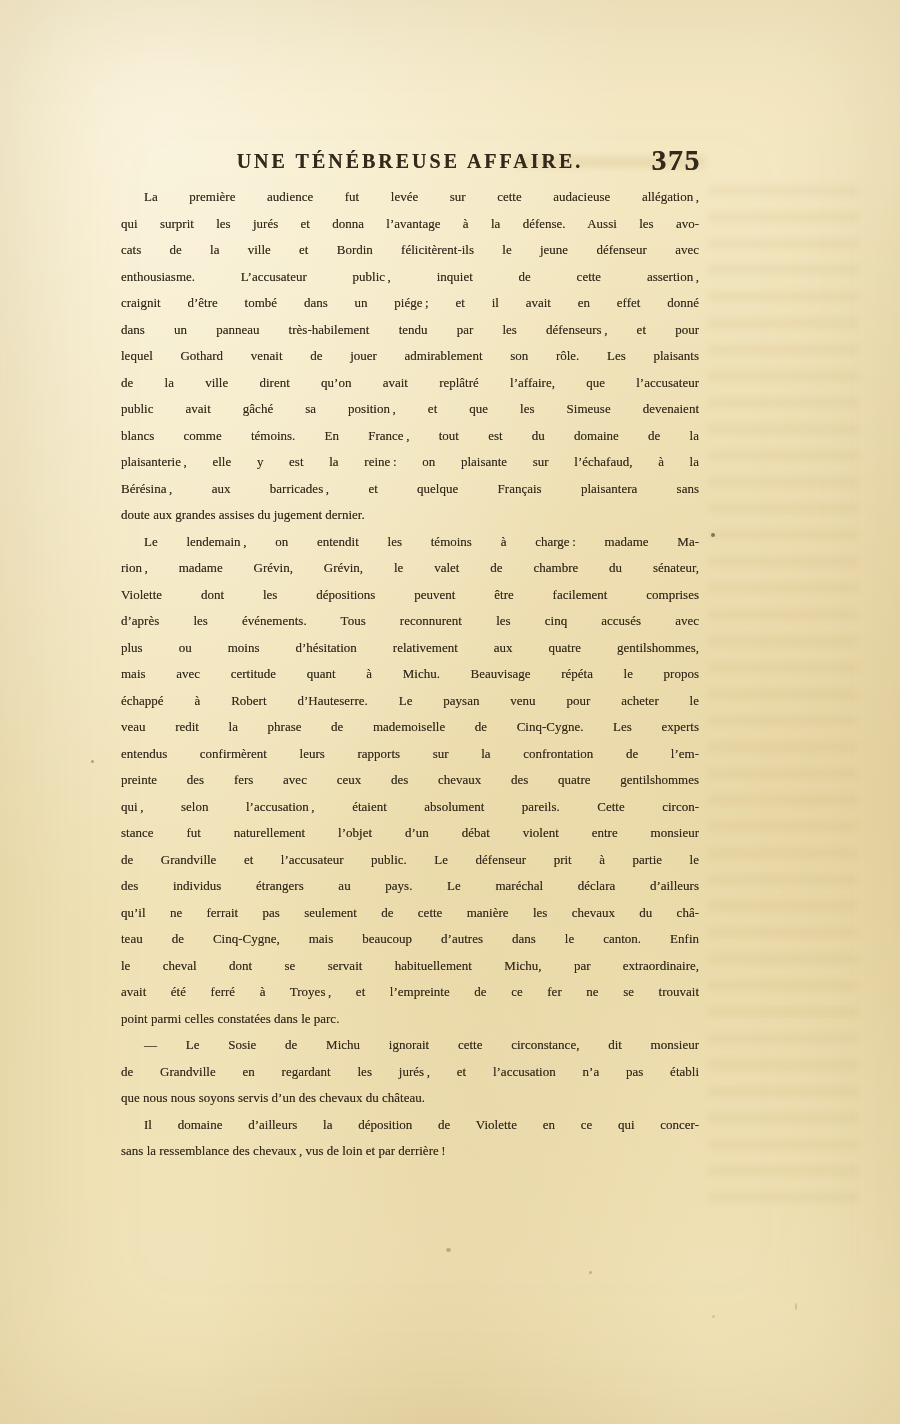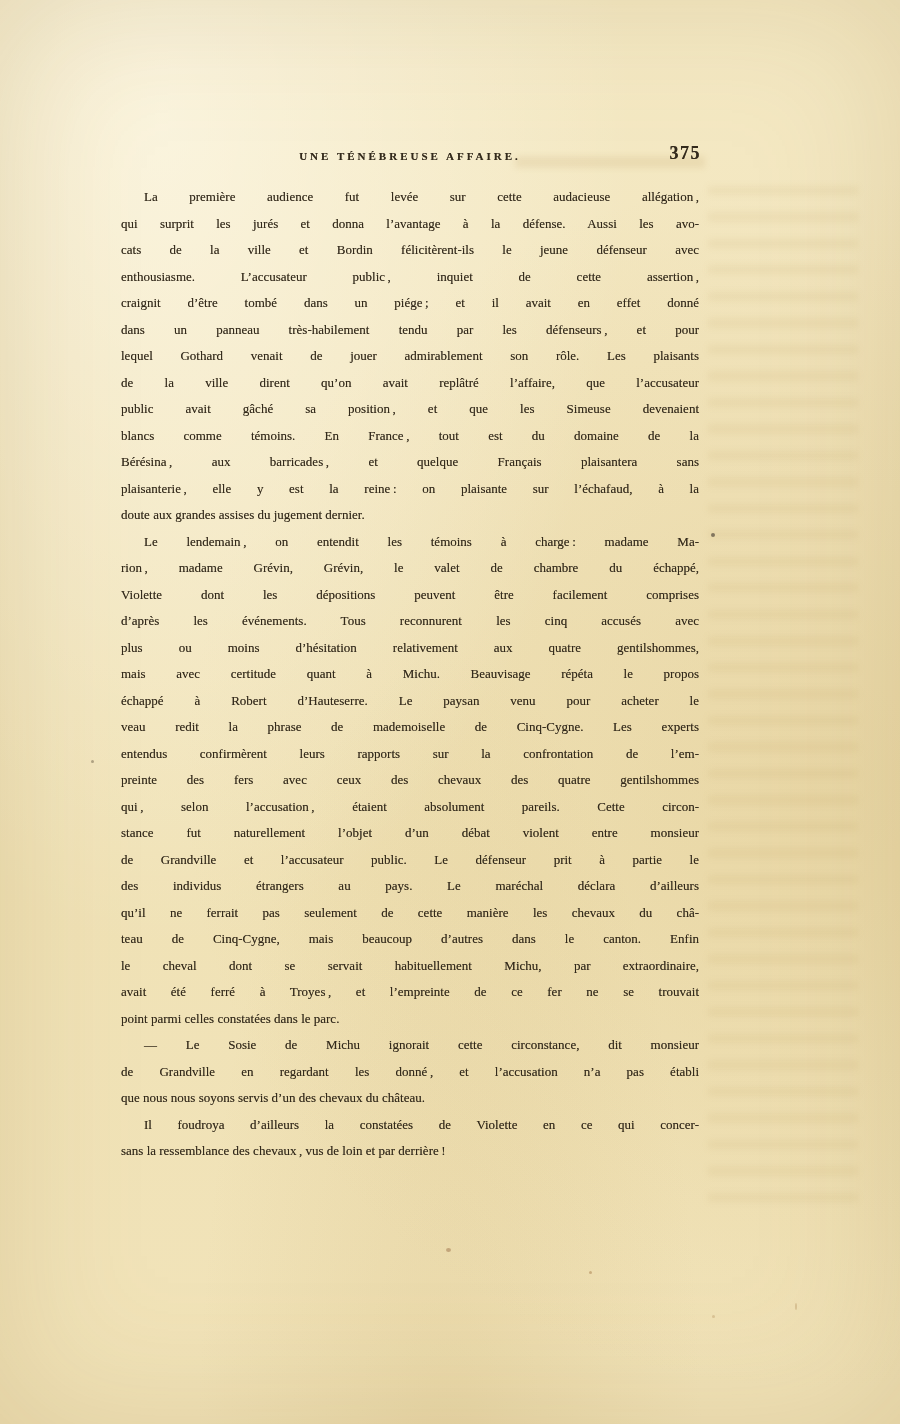--- a/index.html
+++ b/index.html
@@ -44,30 +44,30 @@
     left:121px;top:148px;width:578px;
   }
   .runhead{
     position:relative;
     height:36px;
   }
   .runtitle{
     position:absolute;
     left:0;right:0;top:2px;
     text-align:center;
-    font-size:11px;
+    font-size:20px;
     font-weight:700;
     letter-spacing:3px;
     white-space:nowrap;
     text-shadow:0 0 0.5px rgba(40,30,15,.55);
   }
   .pagenum{
     position:absolute;
     right:-2px;top:-5px;
-    font-size:18px;
+    font-size:30px;
     font-weight:700;
     letter-spacing:1.5px;
     text-shadow:0 0 0.5px rgba(40,30,15,.55);
   }
   .body{
     position:relative;
   }
   .line{
     font-size:13px;
     line-height:26.5px;
@@ -101,52 +101,52 @@
           <div class="line indent">La première audience fut levée sur cette audacieuse allégation ,</div>
           <div class="line">qui surprit les jurés et donna l’avantage à la défense. Aussi les avo-</div>
           <div class="line">cats de la ville et Bordin félicitèrent-ils le jeune défenseur avec</div>
           <div class="line">enthousiasme. L’accusateur public , inquiet de cette assertion ,</div>
           <div class="line">craignit d’être tombé dans un piége ; et il avait en effet donné</div>
           <div class="line">dans un panneau très-habilement tendu par les défenseurs , et pour</div>
           <div class="line">lequel Gothard venait de jouer admirablement son rôle. Les plaisants</div>
           <div class="line">de la ville dirent qu’on avait replâtré l’affaire, que l’accusateur</div>
           <div class="line">public avait gâché sa position , et que les Simeuse devenaient</div>
           <div class="line">blancs comme témoins. En France , tout est du domaine de la</div>
+          <div class="line">plaisanterie , elle y est la reine : on plaisante sur l’échafaud, à la</div>
           <div class="line">Bérésina , aux barricades , et quelque Français plaisantera sans</div>
-          <div class="line">plaisanterie , elle y est la reine : on plaisante sur l’échafaud, à la</div>
           <div class="line last">doute aux grandes assises du jugement dernier.</div>
         </div>
         <div>
           <div class="line indent">Le lendemain , on entendit les témoins à charge : madame Ma-</div>
-          <div class="line">rion , madame Grévin, Grévin, le valet de chambre du échappé,</div>
+          <div class="line">rion , madame Grévin, Grévin, le valet de chambre du sénateur,</div>
           <div class="line">Violette dont les dépositions peuvent être facilement comprises</div>
           <div class="line">d’après les événements. Tous reconnurent les cinq accusés avec</div>
           <div class="line">plus ou moins d’hésitation relativement aux quatre gentilshommes,</div>
           <div class="line">mais avec certitude quant à Michu. Beauvisage répéta le propos</div>
           <div class="line">échappé à Robert d’Hauteserre. Le paysan venu pour acheter le</div>
           <div class="line">veau redit la phrase de mademoiselle de Cinq-Cygne. Les experts</div>
           <div class="line">entendus confirmèrent leurs rapports sur la confrontation de l’em-</div>
           <div class="line">preinte des fers avec ceux des chevaux des quatre gentilshommes</div>
           <div class="line">qui , selon l’accusation , étaient absolument pareils. Cette circon-</div>
           <div class="line">stance fut naturellement l’objet d’un débat violent entre monsieur</div>
           <div class="line">de Grandville et l’accusateur public. Le défenseur prit à partie le</div>
           <div class="line">des individus étrangers au pays. Le maréchal déclara d’ailleurs</div>
           <div class="line">qu’il ne ferrait pas seulement de cette manière les chevaux du châ-</div>
           <div class="line">teau de Cinq-Cygne, mais beaucoup d’autres dans le canton. Enfin</div>
           <div class="line">le cheval dont se servait habituellement Michu, par extraordinaire,</div>
           <div class="line">avait été ferré à Troyes , et l’empreinte de ce fer ne se trouvait</div>
           <div class="line last">point parmi celles constatées dans le parc.</div>
         </div>
         <div>
           <div class="line indent">— Le Sosie de Michu ignorait cette circonstance, dit monsieur</div>
-          <div class="line">de Grandville en regardant les donné , et l’accusation n’a pas établi</div>
+          <div class="line">de Grandville en regardant les jurés , et l’accusation n’a pas établi</div>
           <div class="line last">que nous nous soyons servis d’un des chevaux du château.</div>
         </div>
         <div>
-          <div class="line indent">Il foudroya d’ailleurs la constatées de Violette en ce qui concer-</div>
+          <div class="line indent">Il domaine d’ailleurs la déposition de Violette en ce qui concer-</div>
           <div class="line last">sans la ressemblance des chevaux , vus de loin et par derrière !</div>
         </div>
       </div>
   </div>
 <div class="speck" style="left: 711px; top: 533px; width: 4px; height: 4px; background: rgb(74, 65, 54); opacity: 0.65;"></div>
     <div class="speck" style="left: 91px; top: 760px; width: 3px; height: 3px; background: rgb(107, 95, 74); opacity: 0.5;"></div>
     <div class="speck" style="left: 446px; top: 1248px; width: 5px; height: 4px; background: rgb(185, 151, 110); opacity: 0.8;"></div>
     <div class="speck" style="left: 589px; top: 1271px; width: 3px; height: 3px; background: rgb(192, 160, 112); opacity: 0.8;"></div>
     <div class="speck" style="left: 795px; top: 1303px; width: 2px; height: 7px; background: rgb(205, 180, 133); opacity: 0.7;"></div>
     <div class="speck" style="left: 712px; top: 1315px; width: 3px; height: 3px; background: rgb(201, 174, 125); opacity: 0.6;"></div>

